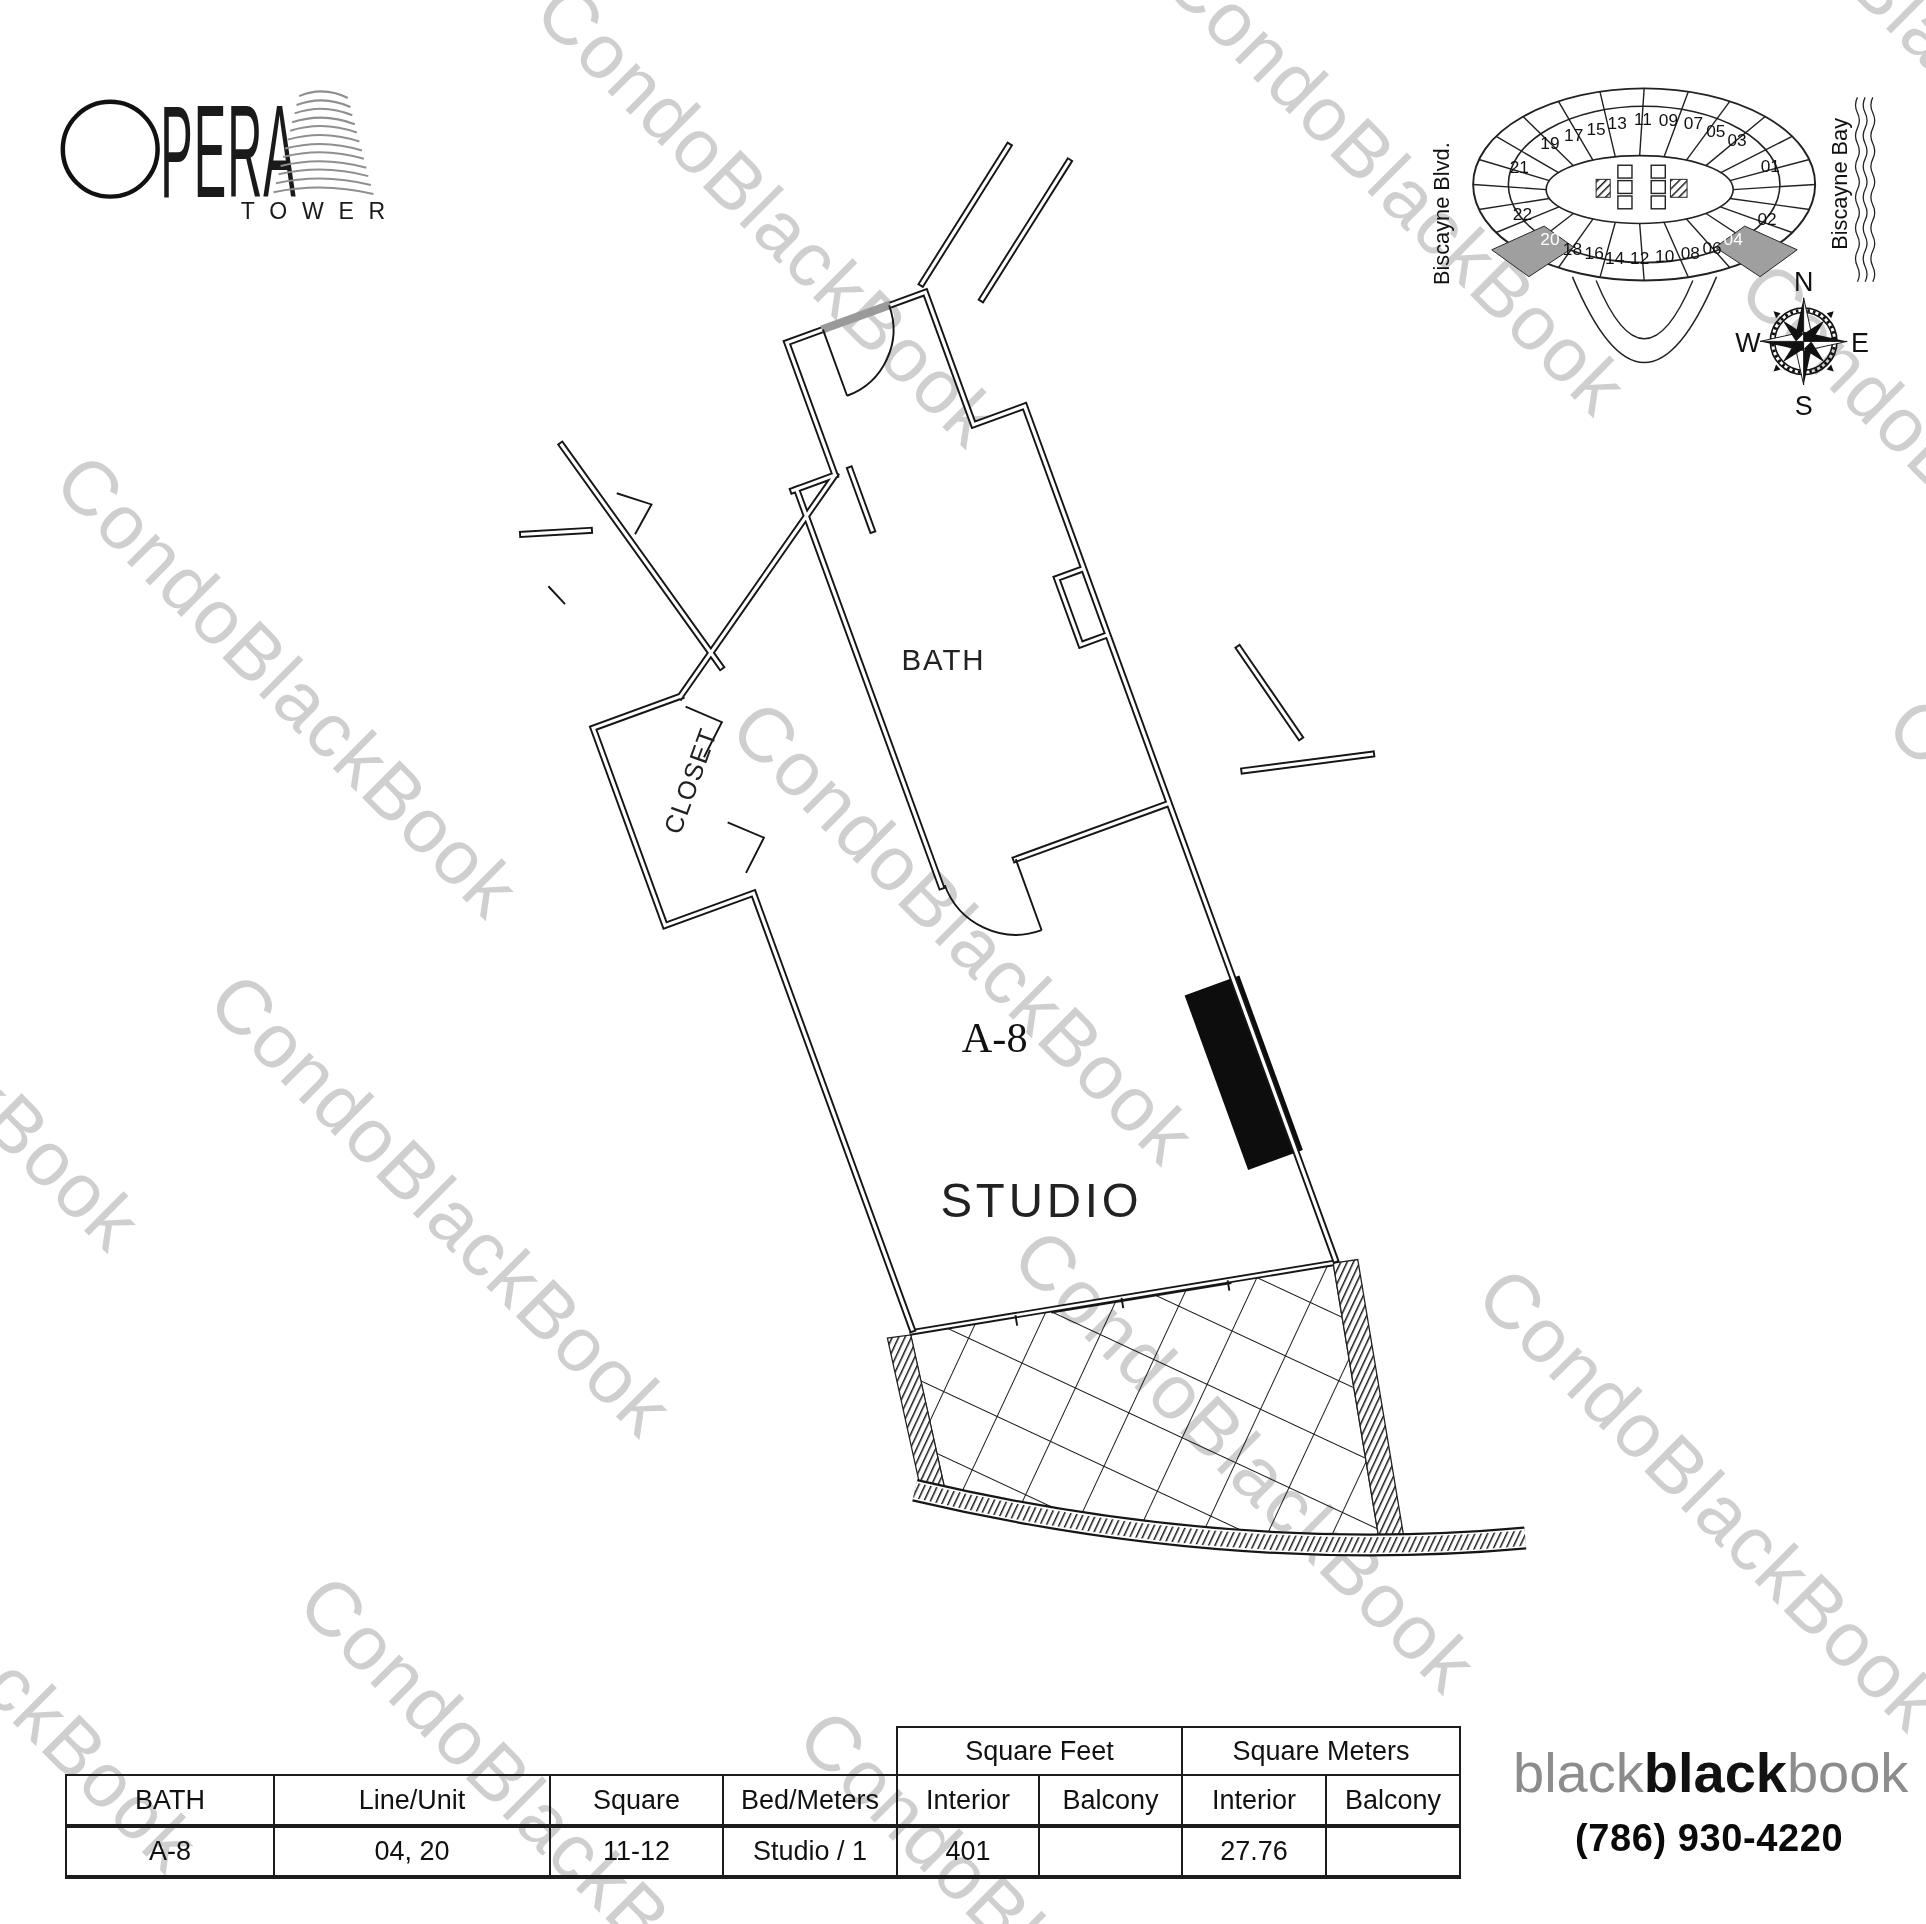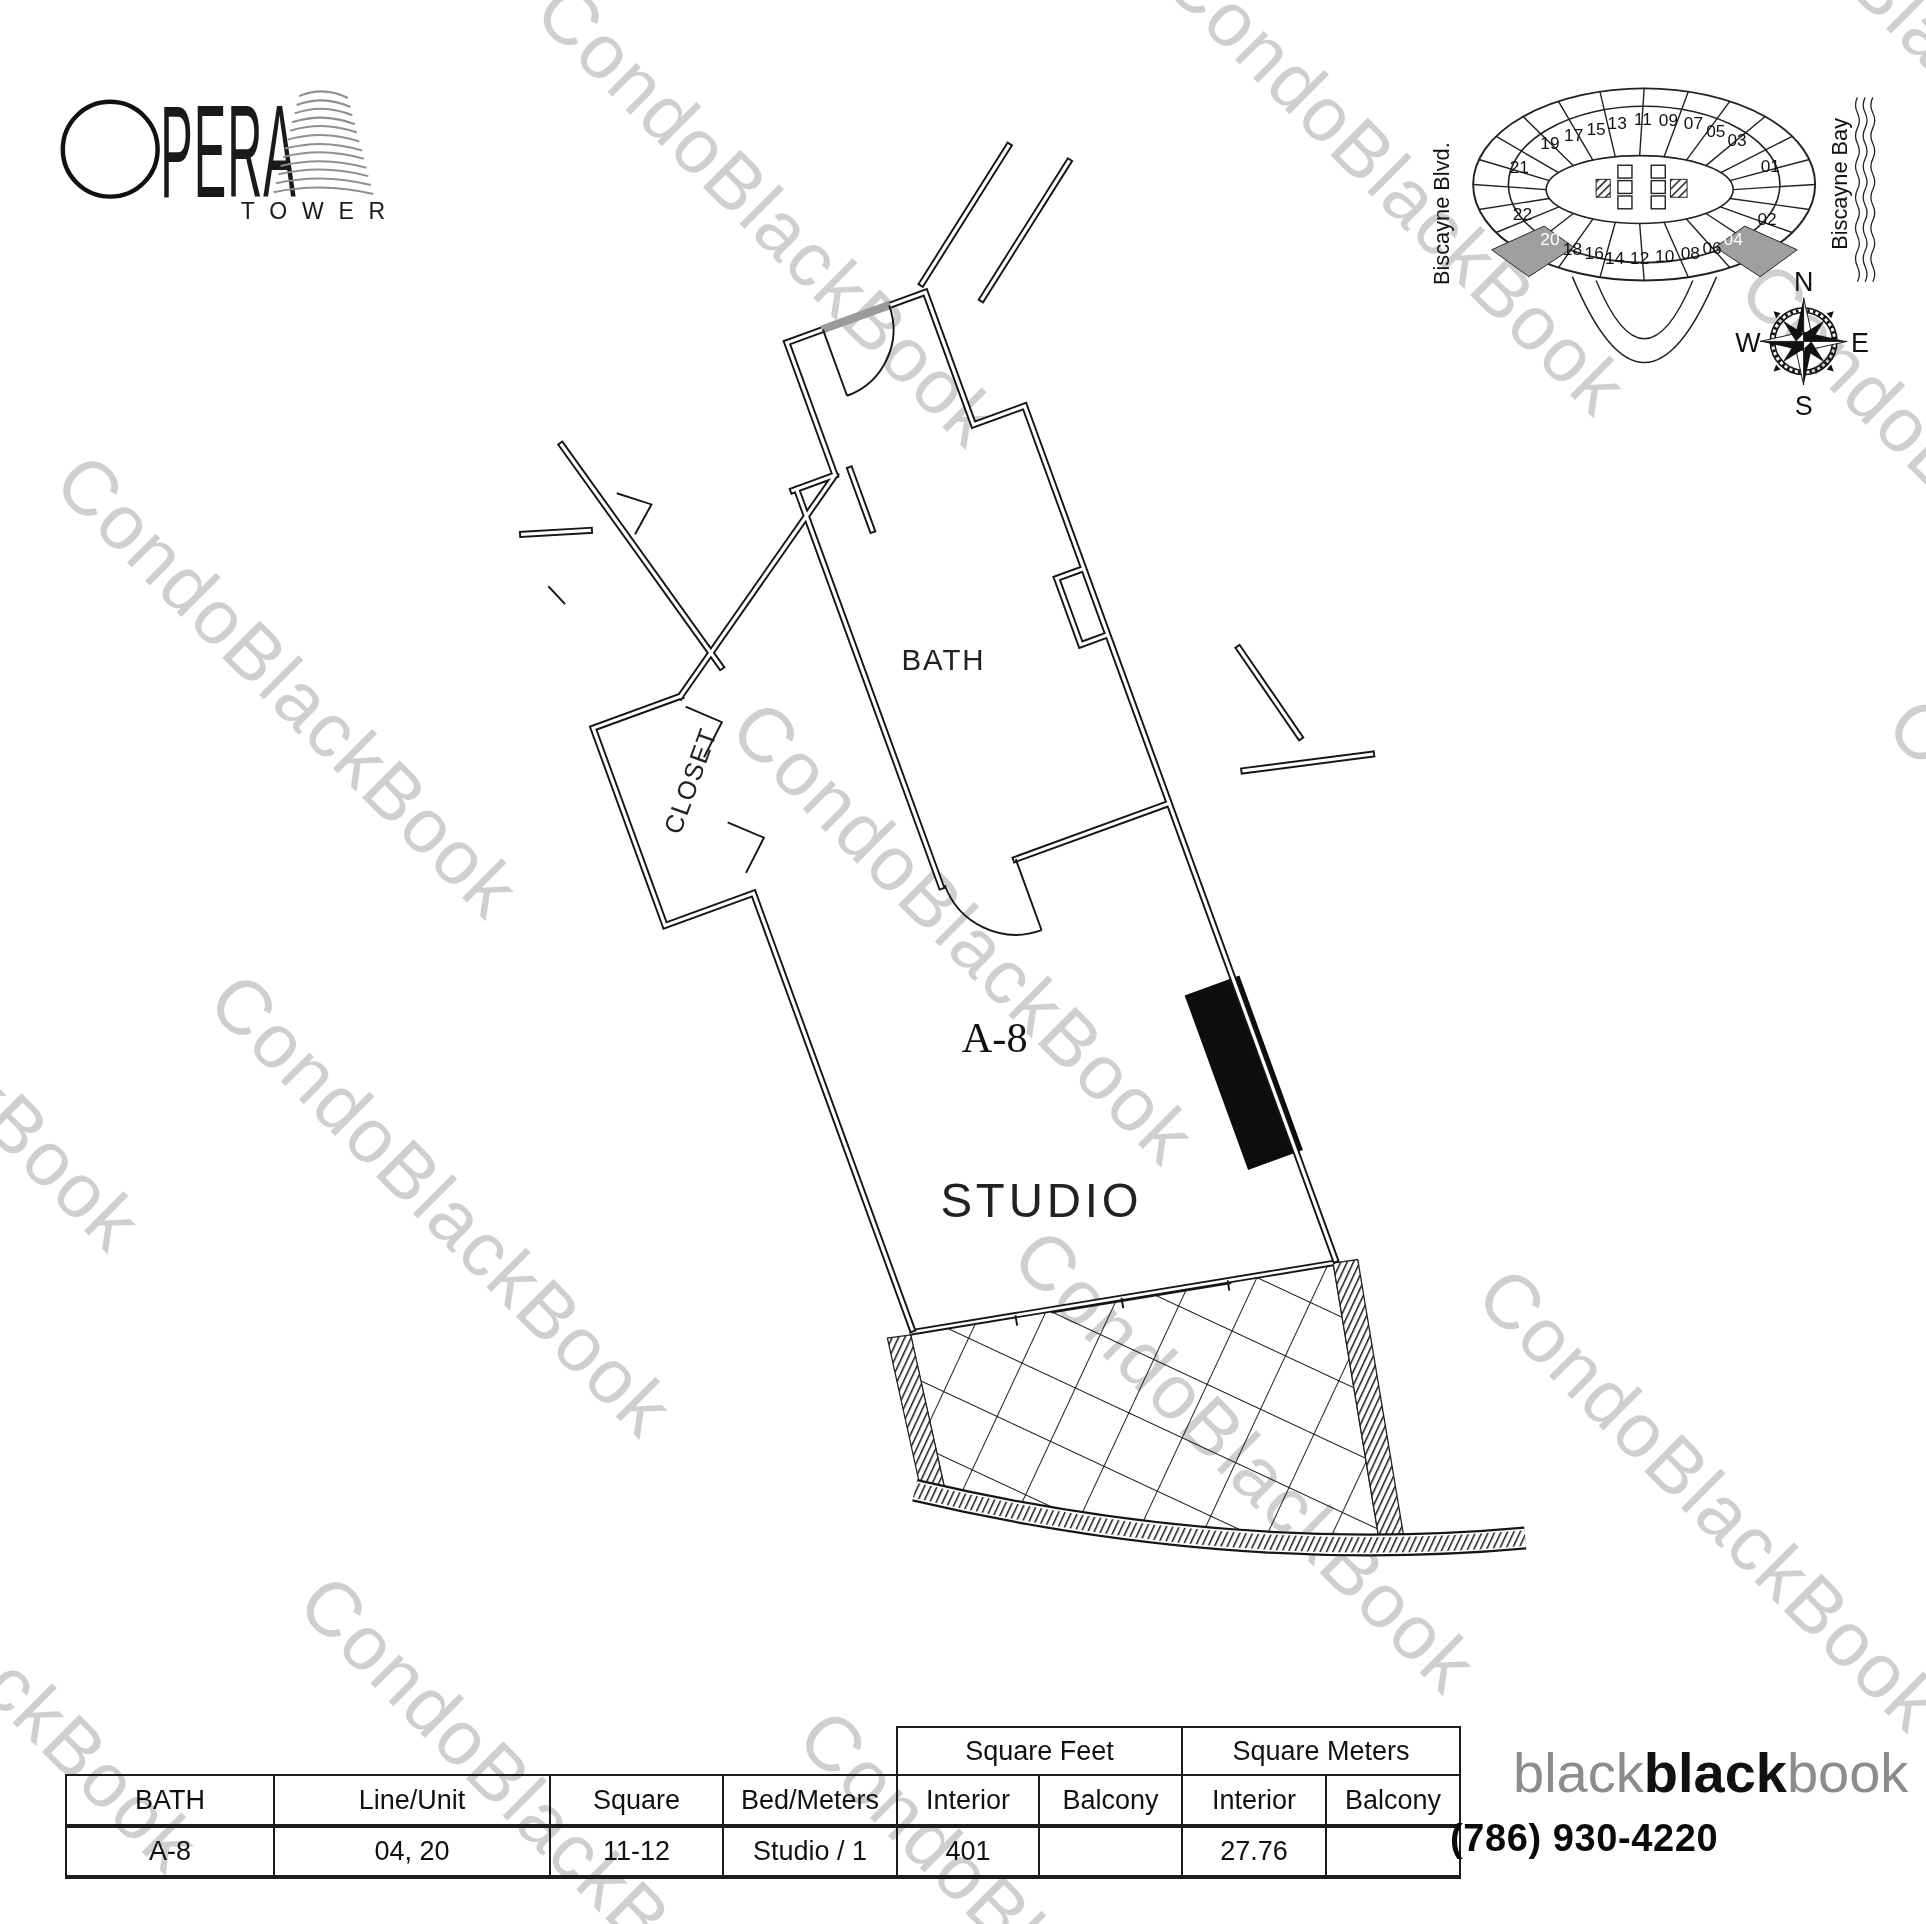--- a/index.html
+++ b/index.html
@@ -42,21 +42,21 @@
   table.spec td.ghost{border:none;}
   table.spec tr.hdr td{border-bottom-width:4.5px;}
   table.spec tr.data td{border-bottom-width:4.5px;height:47px;}
   table.spec tr.band td{height:46px;}
   table.spec tr.hdr td{height:48px;}
 
   
   .brand{position:absolute;left:1513px;top:1740px;font-size:56px;letter-spacing:0px;z-index:2;}
   .brand .g{color:#8c8c8c;}
   .brand .b{color:#111;font-weight:700;margin-top:8px;}
-  .phone{position:absolute;left:1450px;top:1817px;font-size:38px;font-weight:700;
+  .phone{position:absolute;left:1575px;top:1817px;font-size:38px;font-weight:700;
          color:#0a0a0a;letter-spacing:0.6px;z-index:2;}
 </style>
 </head>
 <body>
 
 <div class="canvas">
 
 <svg viewBox="0 0 3007 3004" width="1926" height="1924">
   <defs>
     <pattern id="hatchD" width="9" height="9" patternUnits="userSpaceOnUse" patternTransform="rotate(45)">

